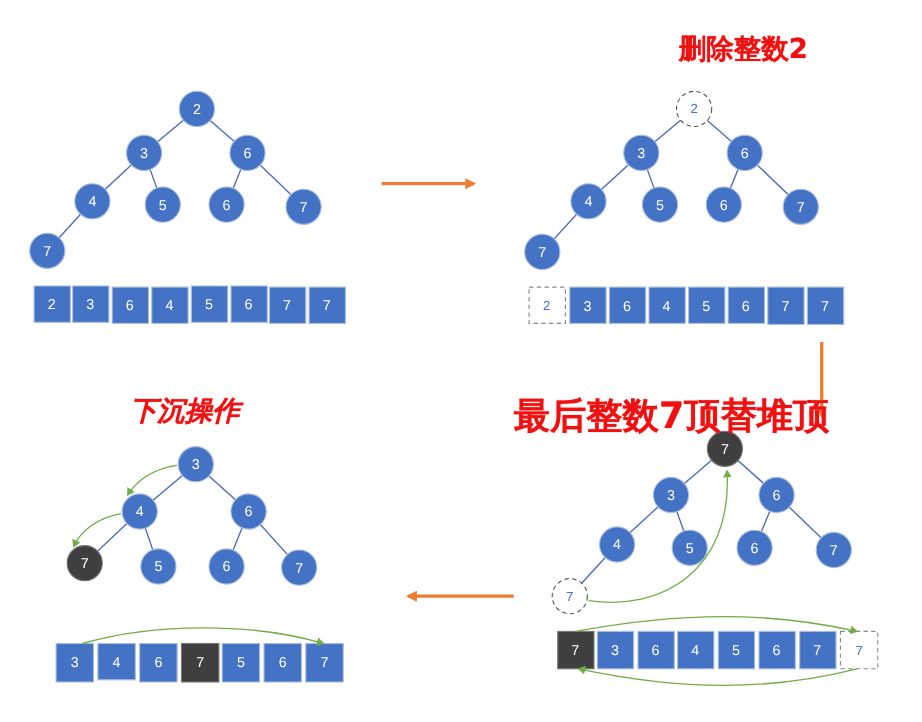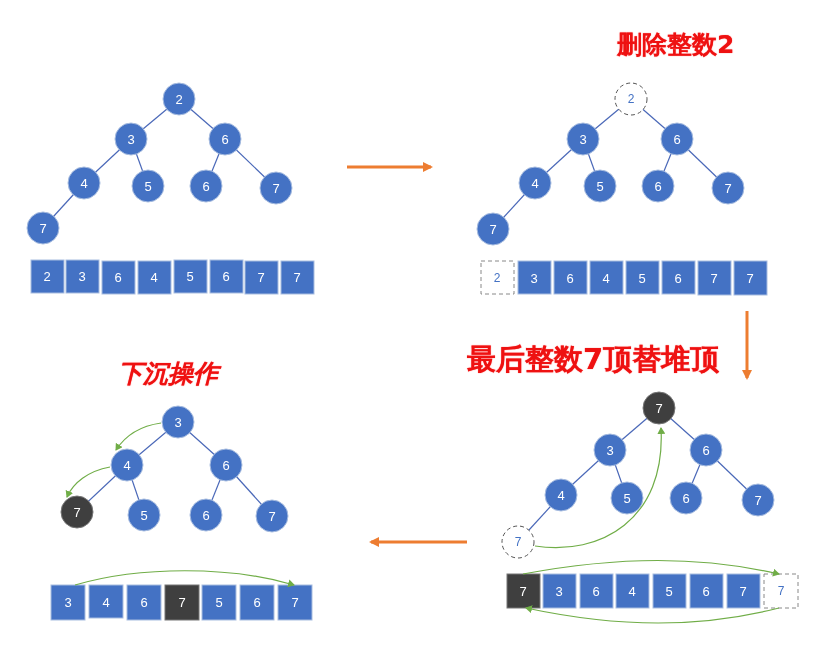--- a/index.html
+++ b/index.html
@@ -233,14 +233,14 @@
       <text x="182" y="602">7</text>
       <text x="219" y="602">5</text>
       <text x="257" y="602">6</text>
       <text x="295" y="602">7</text>
     </g>
     <path d="M75,585 C140,566 230,566 294,585" fill="none" stroke="#70ad47" stroke-width="1.2" marker-end="url(#greenHead)"></path>
   </g>
 </svg>
 
 <div class="title" style="left:569px; top:28px; font-size:25px;margin-left:48px;">删除整数2</div>
-<div class="title" style="left:467px; top:340px; font-size:29px;">最后整数7顶替堆顶</div>
+<div class="title" style="left:467px; top:356px; font-size:33px;">最后整数7顶替堆顶</div>
 <div class="title" style="left:118px; top:357px; font-size:25px;font-style:italic;">下沉操作</div>
 
 </body></html>

